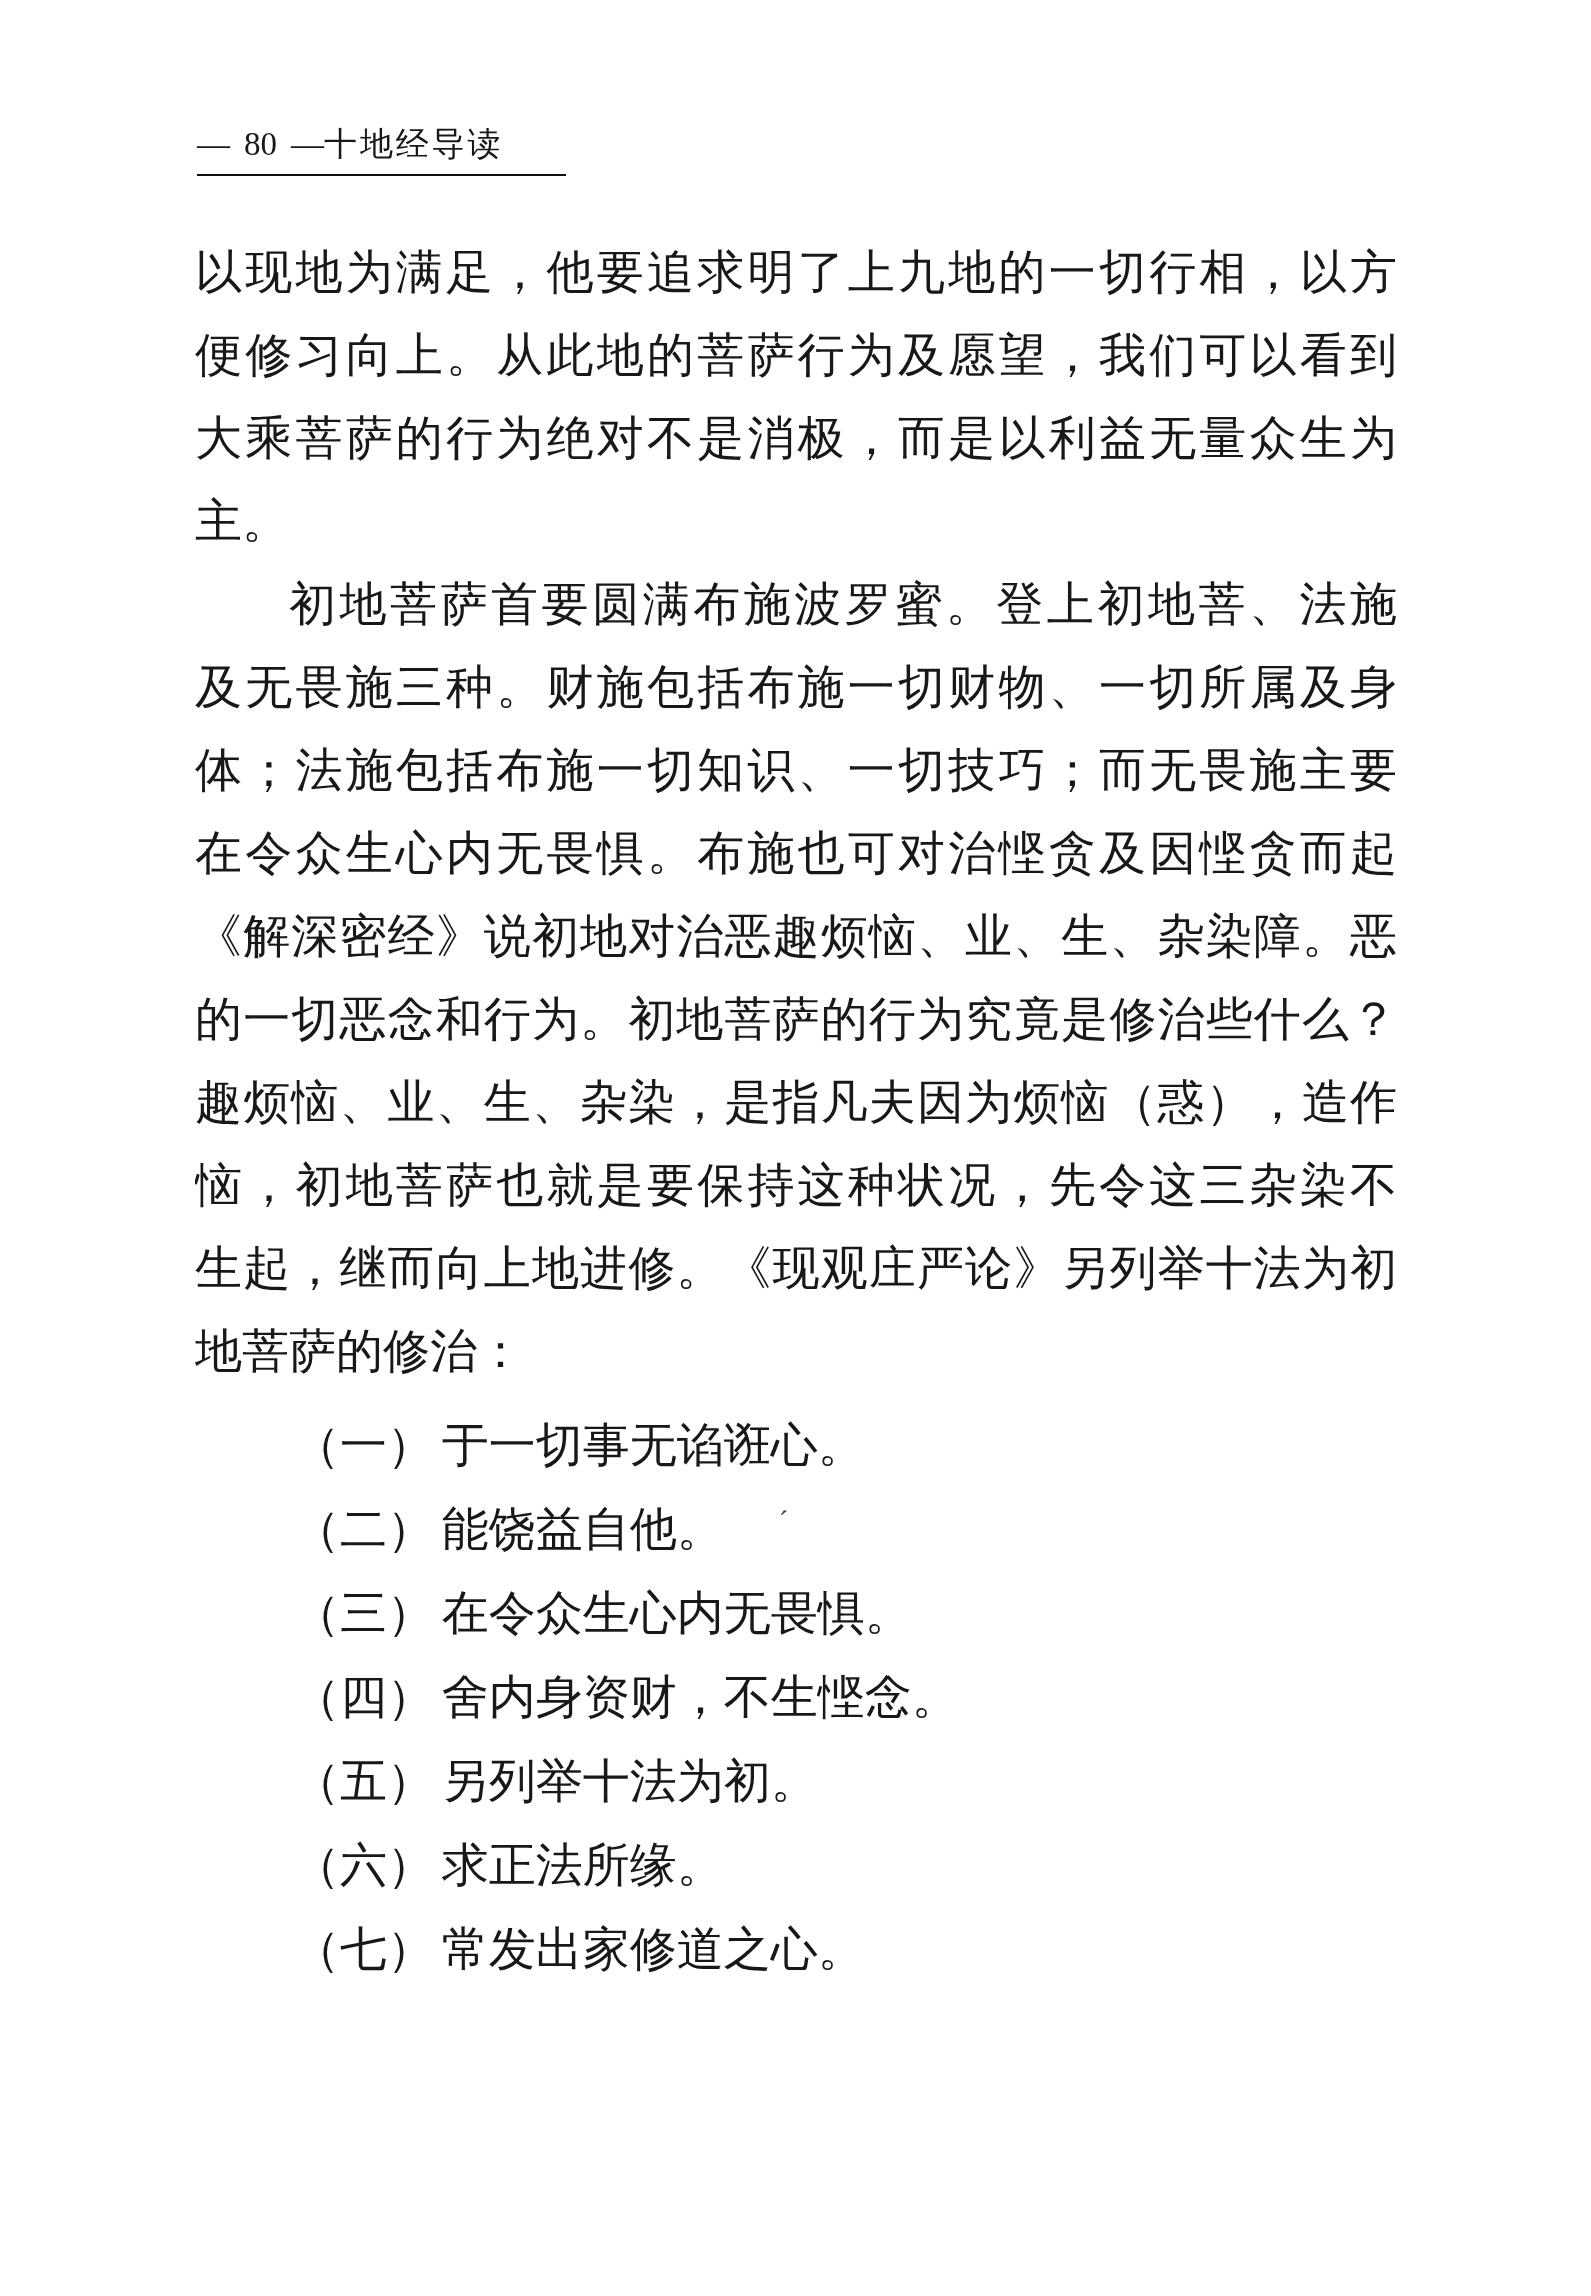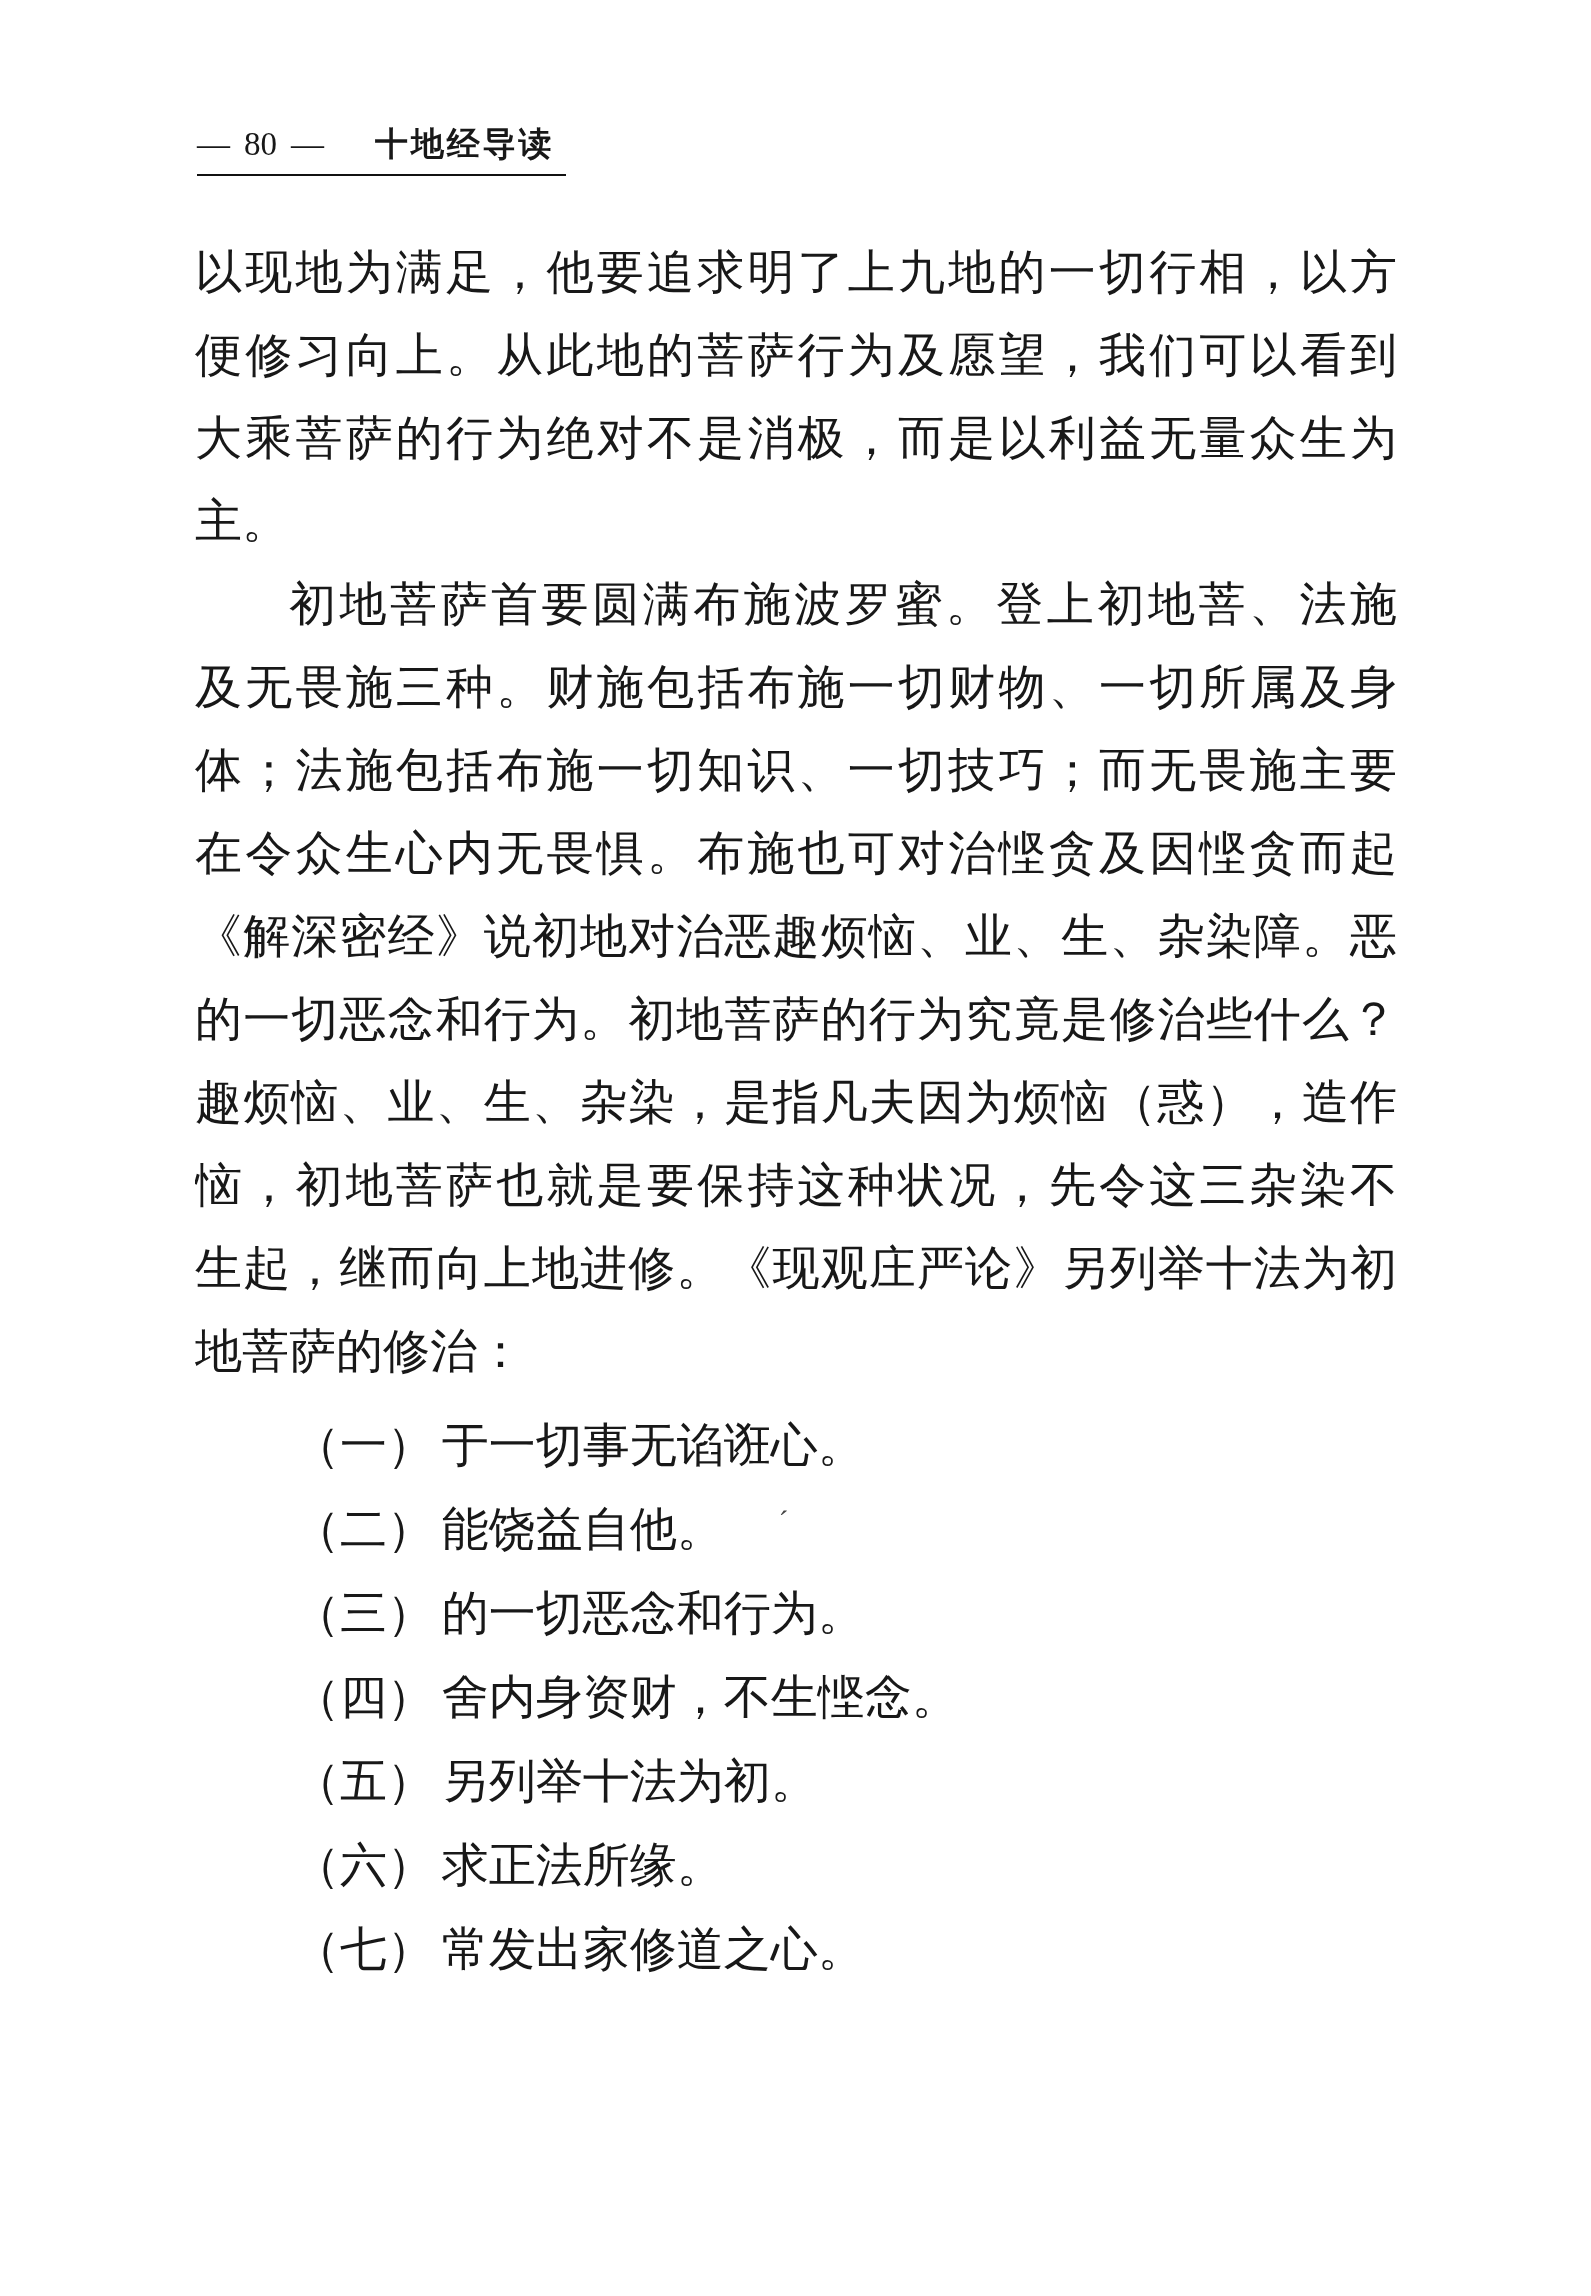--- a/index.html
+++ b/index.html
@@ -19,21 +19,21 @@
     margin: 125px 0 0 197px;
     width: 369px;
     padding-bottom: 9.8px;
     border-bottom: 2.9px solid #111;
     font-size: 33px;
     line-height: 39px;
     white-space: nowrap;
   }
   .header .dash { letter-spacing: 0; }
   .header .page-num { margin: 0 14px; }
-  .header .book-title { margin-left: 51px; letter-spacing: 2.9px; font-weight: bold; }
+  .header .book-title { letter-spacing: 2.9px; }
   .body-text { margin: 55px 195px 0 195px; }
   .line {
     font-size: 47px;
     line-height: 83px;
     height: 83px;
     overflow: hidden;
     text-align: left;
   }
   .line.fill {
     text-align: justify;
@@ -92,21 +92,21 @@
       <span class="marker">（一）</span>
       <span class="item-text">于一切事无谄诳心。</span>
     </div>
     <div class="list-item">
       <span class="marker">（二）</span>
       <span class="item-text">能饶益自他。</span>
       <span class="artifact">ˊ</span>
     </div>
     <div class="list-item">
       <span class="marker">（三）</span>
-      <span class="item-text">的一切恶念和行为。</span>
+      <span class="item-text">在令众生心内无畏惧。</span>
     </div>
     <div class="list-item">
       <span class="marker">（四）</span>
       <span class="item-text">舍内身资财，不生悭念。</span>
     </div>
     <div class="list-item">
       <span class="marker">（五）</span>
       <span class="item-text">另列举十法为初。</span>
     </div>
     <div class="list-item">

